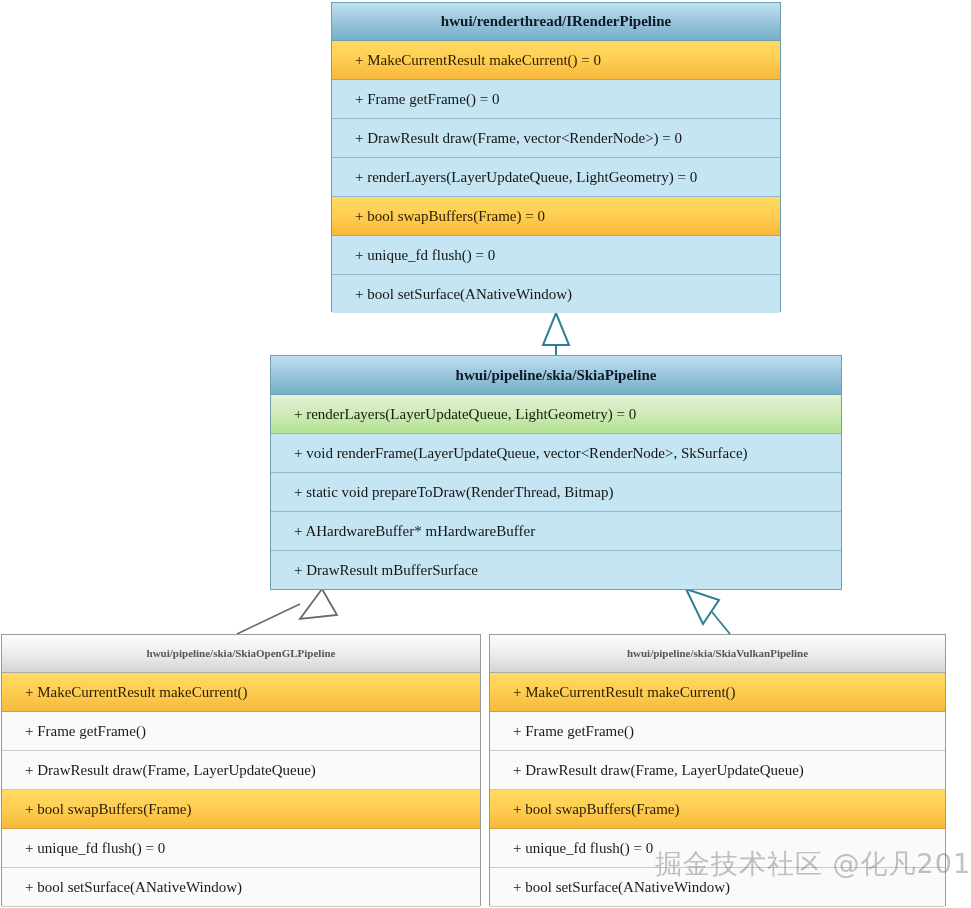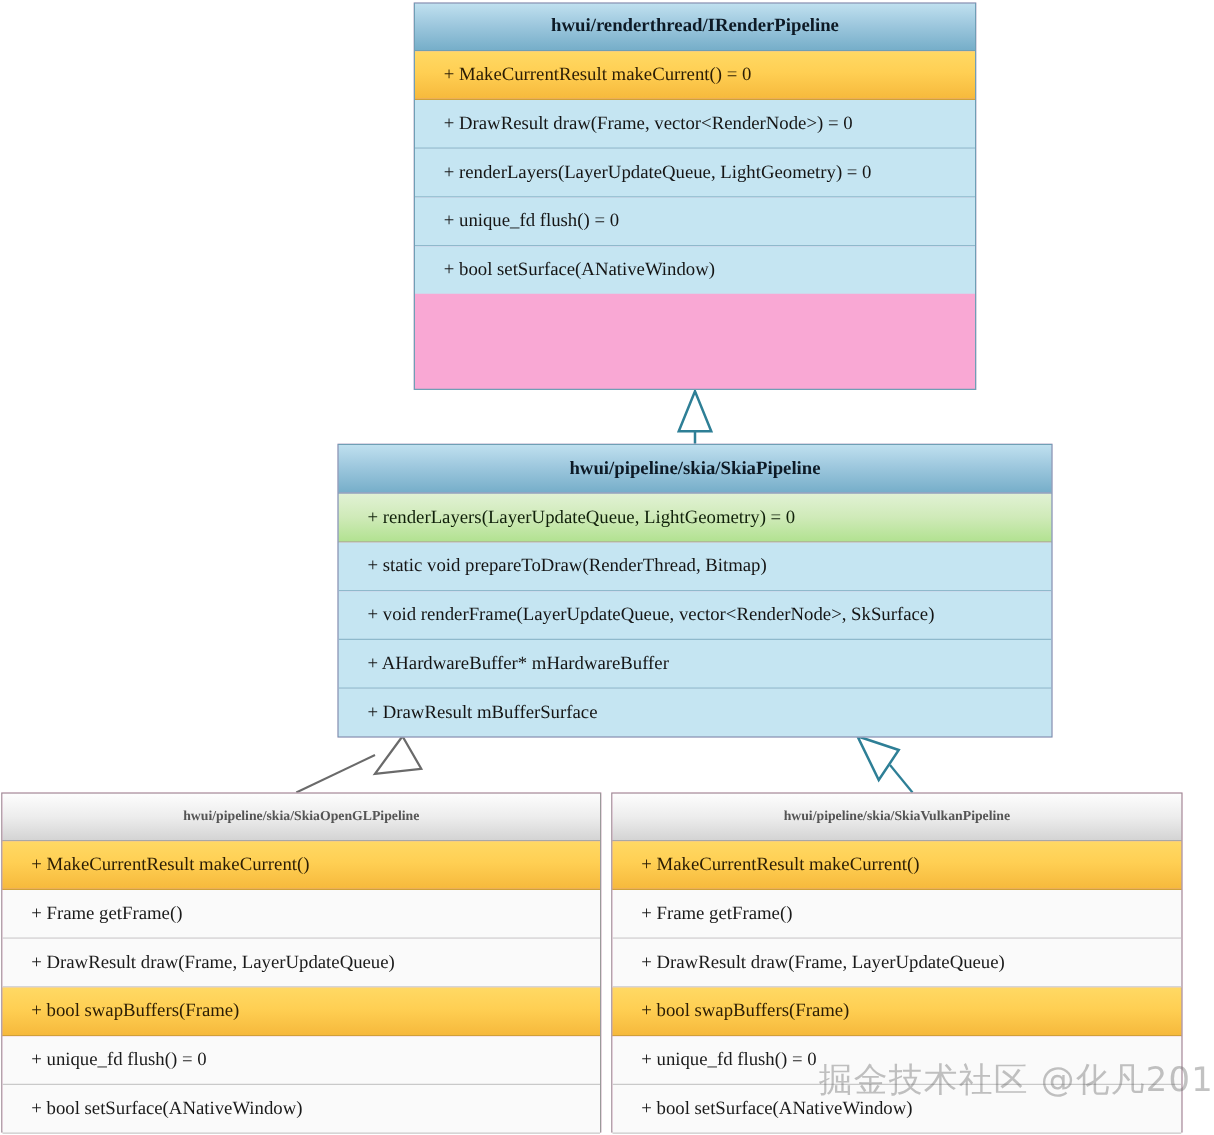--- a/index.html
+++ b/index.html
@@ -129,31 +129,33 @@
 
     <g>
       <line x1="730" y1="634" x2="712" y2="612" stroke="#2e7f96" stroke-width="1.8"></line>
       <polygon points="686,589 719,600 703,624" fill="#ffffff" stroke="#2e7f96" stroke-width="2"></polygon>
     </g>
   </svg>
 
   <div class="uml-class" style="left:331px; top:2px; width:450px; height:310px;">
     <div class="class-header" style="height:38px;">hwui/renderthread/IRenderPipeline</div>
     <div class="class-row hl-yellow" style="height:39px;">+ MakeCurrentResult makeCurrent() = 0</div>
+    <div class="class-row" style="height:39px;">+ Frame getFrame() = 0</div>
     <div class="class-row" style="height:39px;">+ DrawResult draw(Frame, vector&lt;RenderNode&gt;) = 0</div>
     <div class="class-row" style="height:39px;">+ renderLayers(LayerUpdateQueue, LightGeometry) = 0</div>
+    <div class="class-row hl-yellow" style="height:39px;">+ bool swapBuffers(Frame) = 0</div>
     <div class="class-row" style="height:39px;">+ unique_fd flush() = 0</div>
     <div class="class-row" style="height:38px;">+ bool setSurface(ANativeWindow)</div>
   </div>
 
   <div class="uml-class" style="left:270px; top:355px; width:572px; height:235px;">
     <div class="class-header" style="height:39px;">hwui/pipeline/skia/SkiaPipeline</div>
     <div class="class-row hl-green" style="height:39px;">+ renderLayers(LayerUpdateQueue, LightGeometry) = 0</div>
+    <div class="class-row" style="height:39px;">+ void renderFrame(LayerUpdateQueue, vector&lt;RenderNode&gt;, SkSurface)</div>
     <div class="class-row" style="height:39px;">+ static void prepareToDraw(RenderThread, Bitmap)</div>
-    <div class="class-row" style="height:39px;">+ void renderFrame(LayerUpdateQueue, vector&lt;RenderNode&gt;, SkSurface)</div>
     <div class="class-row" style="height:39px;">+ AHardwareBuffer* mHardwareBuffer</div>
     <div class="class-row" style="height:38px;">+ DrawResult mBufferSurface</div>
   </div>
 
   <div class="uml-class gray-style" style="left:1px; top:634px; width:480px; height:272px;">
     <div class="class-header" style="height:38px;">hwui/pipeline/skia/SkiaOpenGLPipeline</div>
     <div class="class-row hl-yellow" style="height:39px;">+ MakeCurrentResult makeCurrent()</div>
     <div class="class-row" style="height:39px;">+ Frame getFrame()</div>
     <div class="class-row" style="height:39px;">+ DrawResult draw(Frame, LayerUpdateQueue)</div>
     <div class="class-row hl-yellow" style="height:39px;">+ bool swapBuffers(Frame)</div>

